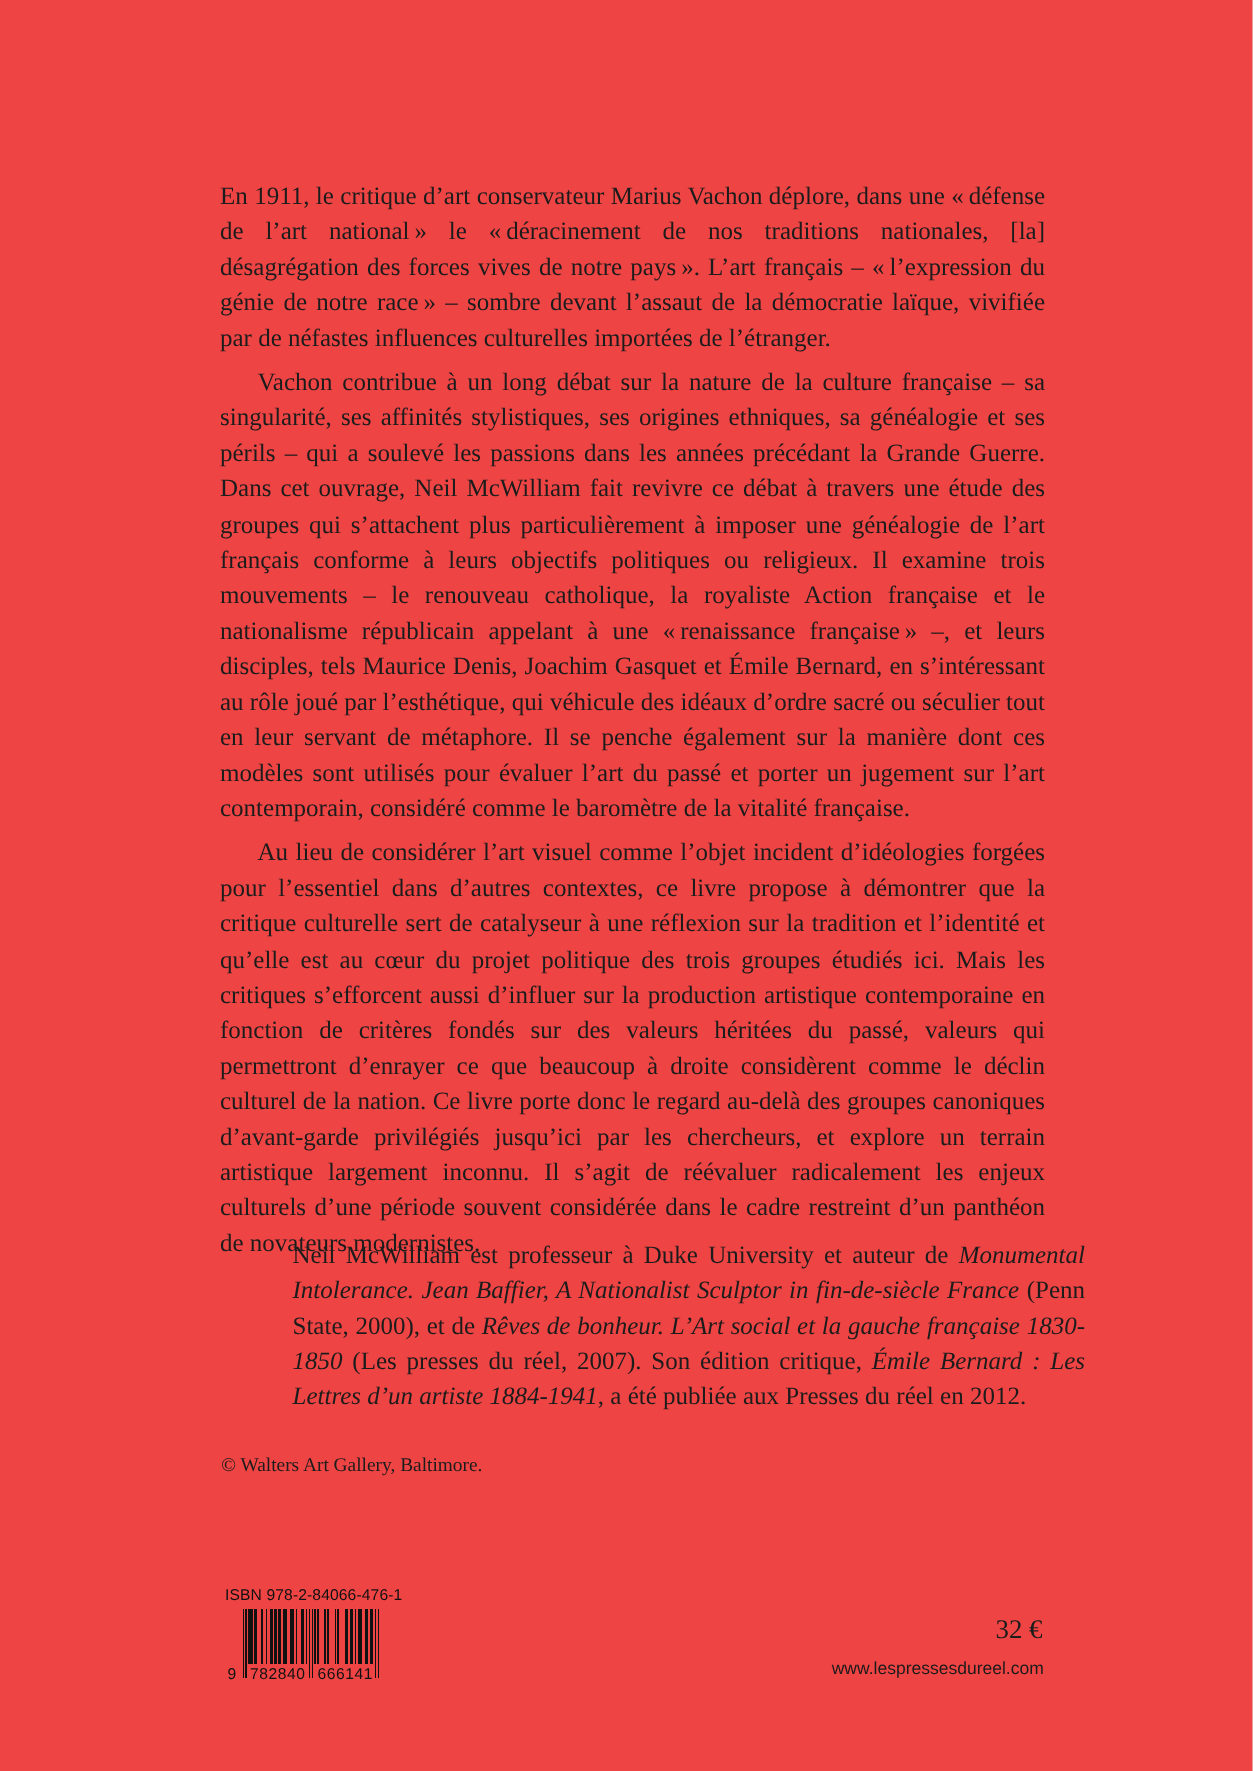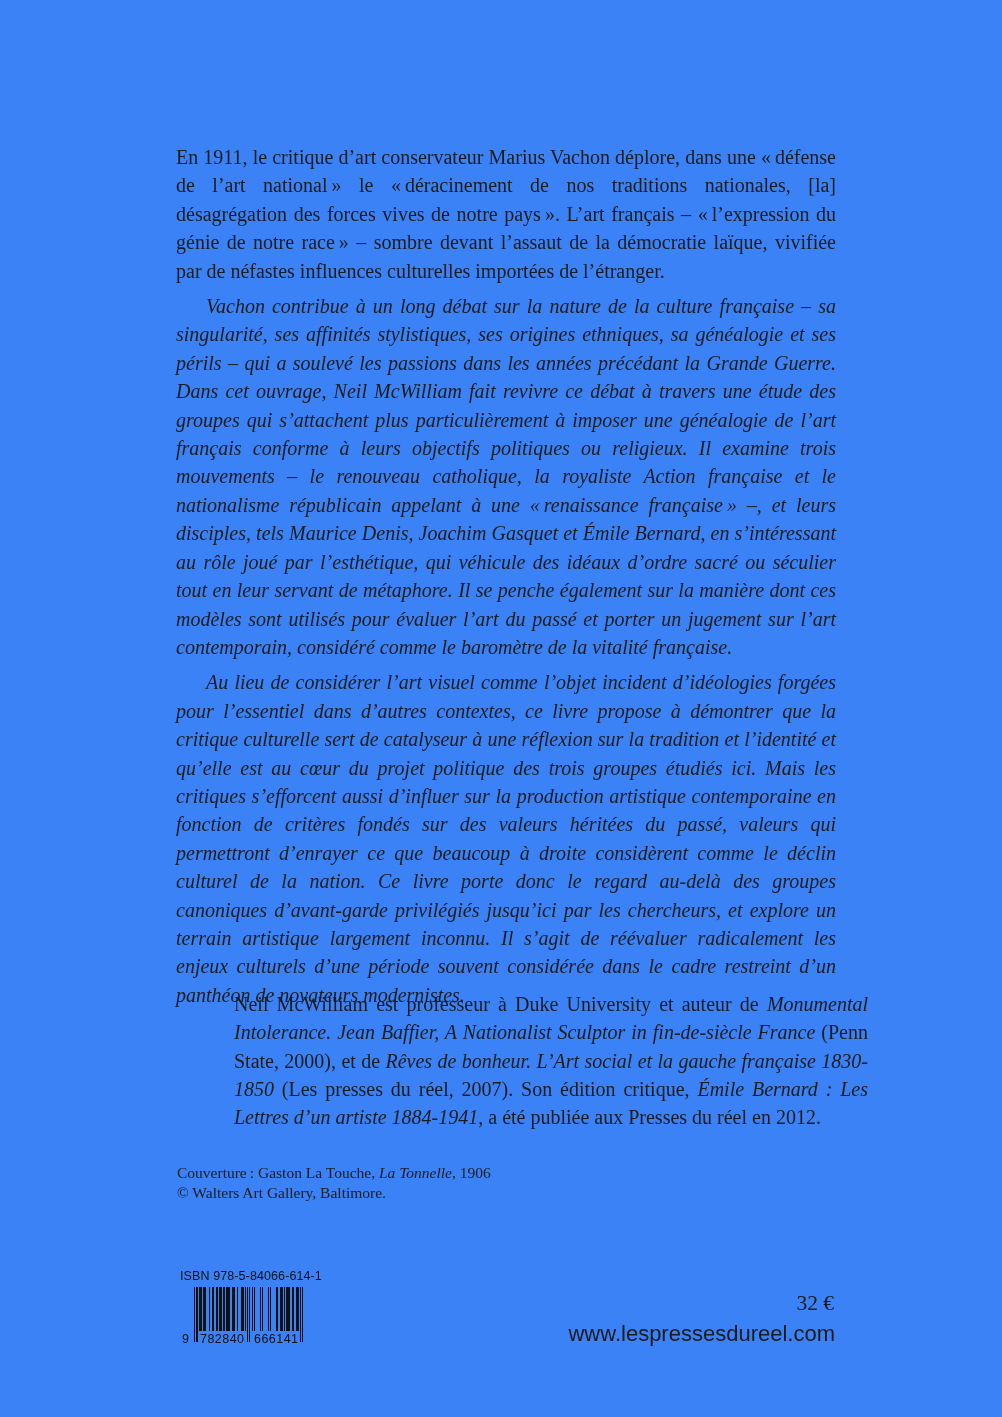--- a/index.html
+++ b/index.html
@@ -1,21 +1,21 @@
 <!DOCTYPE html>
 <html><head>
 <meta charset="utf-8">
 <style>
   html, body { margin: 0; padding: 0; background: #e8e8e8; }
   .page {
     position: relative;
     width: 1002px;
     height: 1417px;
     margin: 0 auto;
-    background: #3b82f6;
+    background: #ef4444;
     color: #1c1c1c;
     overflow: hidden;
   }
   
   .text-col {
     position: absolute;
     left: 176px;
     top: 143px;
     width: 660px;
   }
@@ -24,21 +24,20 @@
     font-family: "Liberation Serif", serif;
     font-size: 20px;
     line-height: 28.4px;
     text-align: justify;
     hyphens: none;
     color: #1c1c1c;
   }
   .text-col p + p {
     margin-top: 7px;
     text-indent: 30px;
-    font-style: italic;
   }
   
   .bio {
     position: absolute;
     left: 203px;
     top: 990px;
     width: 634px;
     font-family: "Liberation Serif", serif;
     font-size: 20px;
     line-height: 28.3px;
@@ -90,46 +89,45 @@
     font-size: 21.5px;
     line-height: 24px;
     color: #1c1c1c;
     text-align: right;
   }
   .website {
     position: absolute;
     right: 167px;
     top: 1324px;
     font-family: "Liberation Sans", sans-serif;
-    font-size: 22px;
+    font-size: 14px;
     line-height: 20px;
     color: #1b1b1b;
     text-align: right;
   }
 </style>
 </head>
 <body>
 
 <div class="page">
 
   <div class="text-col">
     <p>En 1911, le critique d’art conservateur Marius Vachon déplore, dans une « défense de l’art national » le « déracinement de nos traditions nationales, [la] désagrégation des forces vives de notre pays ». L’art français – « l’expression du génie de notre race » – sombre devant l’assaut de la démocratie laïque, vivifiée par de néfastes influences culturelles importées de l’étranger.</p>
     <p>Vachon contribue à un long débat sur la nature de la culture française – sa singularité, ses affinités stylistiques, ses origines ethniques, sa généalogie et ses périls – qui a soulevé les passions dans les années précédant la Grande Guerre. Dans cet ouvrage, Neil McWilliam fait revivre ce débat à travers une étude des groupes qui s’attachent plus particulièrement à imposer une généalogie de l’art français conforme à leurs objectifs politiques ou religieux. Il examine trois mouvements – le renouveau catholique, la royaliste Action française et le nationalisme républicain appelant à une « renaissance française » –, et leurs disciples, tels Maurice Denis, Joachim Gasquet et Émile Bernard, en s’intéressant au rôle joué par l’esthétique, qui véhicule des idéaux d’ordre sacré ou séculier tout en leur servant de métaphore. Il se penche également sur la manière dont ces modèles sont utilisés pour évaluer l’art du passé et porter un jugement sur l’art contemporain, considéré comme le baromètre de la vitalité française.</p>
     <p>Au lieu de considérer l’art visuel comme l’objet incident d’idéologies forgées pour l’essentiel dans d’autres contextes, ce livre propose à démontrer que la critique culturelle sert de catalyseur à une réflexion sur la tradition et l’identité et qu’elle est au cœur du projet politique des trois groupes étudiés ici. Mais les critiques s’efforcent aussi d’influer sur la production artistique contemporaine en fonction de critères fondés sur des valeurs héritées du passé, valeurs qui permettront d’enrayer ce que beaucoup à droite considèrent comme le déclin culturel de la nation. Ce livre porte donc le regard au-delà des groupes canoniques d’avant-garde privilégiés jusqu’ici par les chercheurs, et explore un terrain artistique largement inconnu. Il s’agit de réévaluer radicalement les enjeux culturels d’une période souvent considérée dans le cadre restreint d’un panthéon de novateurs modernistes.</p>
   </div>
 
   <div class="bio"><span>Neil McWilliam est professeur à Duke University et auteur de </span><span class="it">Monumental Intolerance. Jean Baffier, A Nationalist Sculptor in fin-de-siècle France</span><span> (Penn State, 2000), et de </span><span class="it">Rêves de bonheur. L’Art social et la gauche française 1830-1850</span><span> (Les presses du réel, 2007). Son édition critique, </span><span class="it">Émile Bernard : Les Lettres d’un artiste 1884-1941</span><span>, a été publiée aux Presses du réel en 2012.</span></div>
 
   <div class="credit">
-    <div><span>Couverture : Gaston La Touche, </span><span class="it">La Tonnelle</span><span>, 1906</span></div>
     <div>© Walters Art Gallery, Baltimore.</div>
   </div>
 
   <div class="barcode-block">
-    <div class="isbn-label">ISBN 978-5-84066-614-1</div>
+    <div class="isbn-label">ISBN 978-2-84066-476-1</div>
     <svg class="ean-svg" id="ean" width="126" height="58" viewBox="0 0 126 58" shape-rendering="crispEdges">
       <g id="ean-bars">
           <rect x="13.00" y="0" width="1.20" height="55" fill="#111111"></rect>
           <rect x="15.30" y="0" width="1.20" height="55" fill="#111111"></rect>
           <rect x="17.60" y="0" width="1.20" height="44" fill="#111111"></rect>
           <rect x="18.75" y="0" width="1.20" height="44" fill="#111111"></rect>
           <rect x="19.90" y="0" width="1.20" height="44" fill="#111111"></rect>
           <rect x="22.20" y="0" width="1.20" height="44" fill="#111111"></rect>
           <rect x="23.35" y="0" width="1.20" height="44" fill="#111111"></rect>
           <rect x="27.95" y="0" width="1.20" height="44" fill="#111111"></rect>

